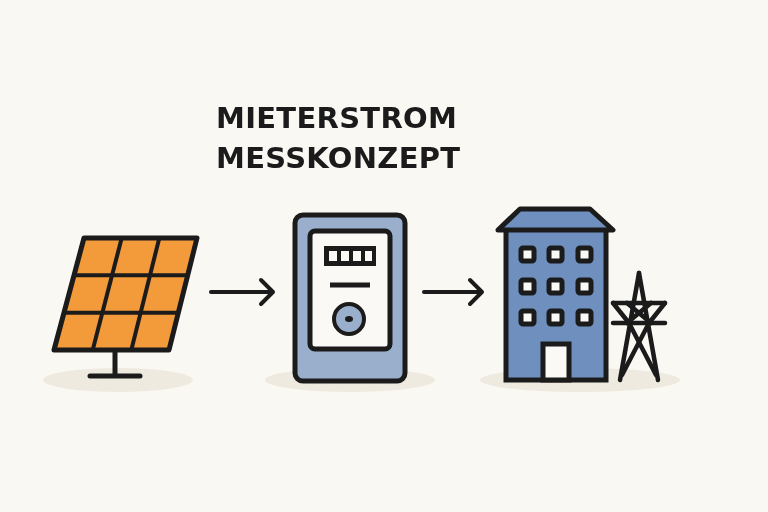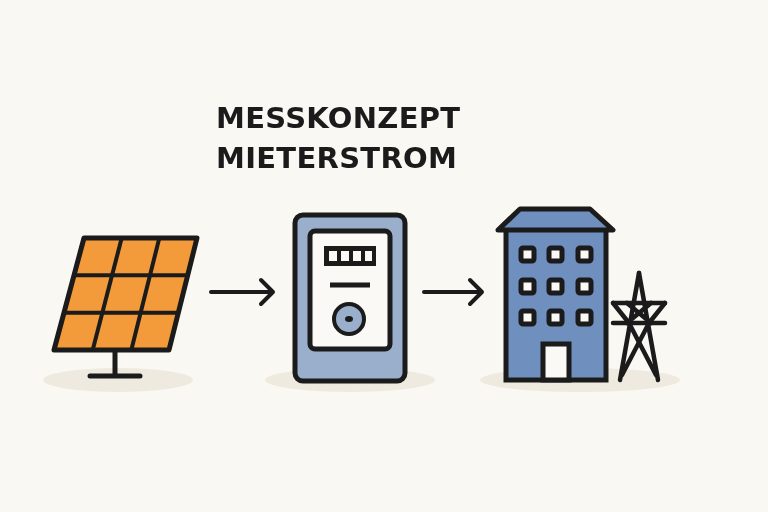--- a/index.html
+++ b/index.html
@@ -14,22 +14,22 @@
     color: #1b1b1b; font-weight: bold; font-size: 29px; line-height: 40px;
     letter-spacing: 0.3px;
   }
   .title div { white-space: nowrap; }
   svg { position: absolute; left: 0; top: 0; }
 </style>
 </head>
 <body>
 
 <div class="title">
+  <div>MIETERSTROM</div>
   <div>MESSKONZEPT</div>
-  <div>MIETERSTROM</div>
 </div>
 
 <svg width="768" height="512" viewBox="0 0 768 512">
 
   <ellipse cx="118" cy="380" rx="75" ry="12" fill="#efeadf"></ellipse>
   <ellipse cx="350" cy="380" rx="85" ry="12" fill="#efeadf"></ellipse>
   <ellipse cx="580" cy="380" rx="100" ry="12" fill="#efeadf"></ellipse>
 
   <g>
     <line x1="115" y1="350" x2="115" y2="376" stroke="#1b1b1b" stroke-width="5"></line>

